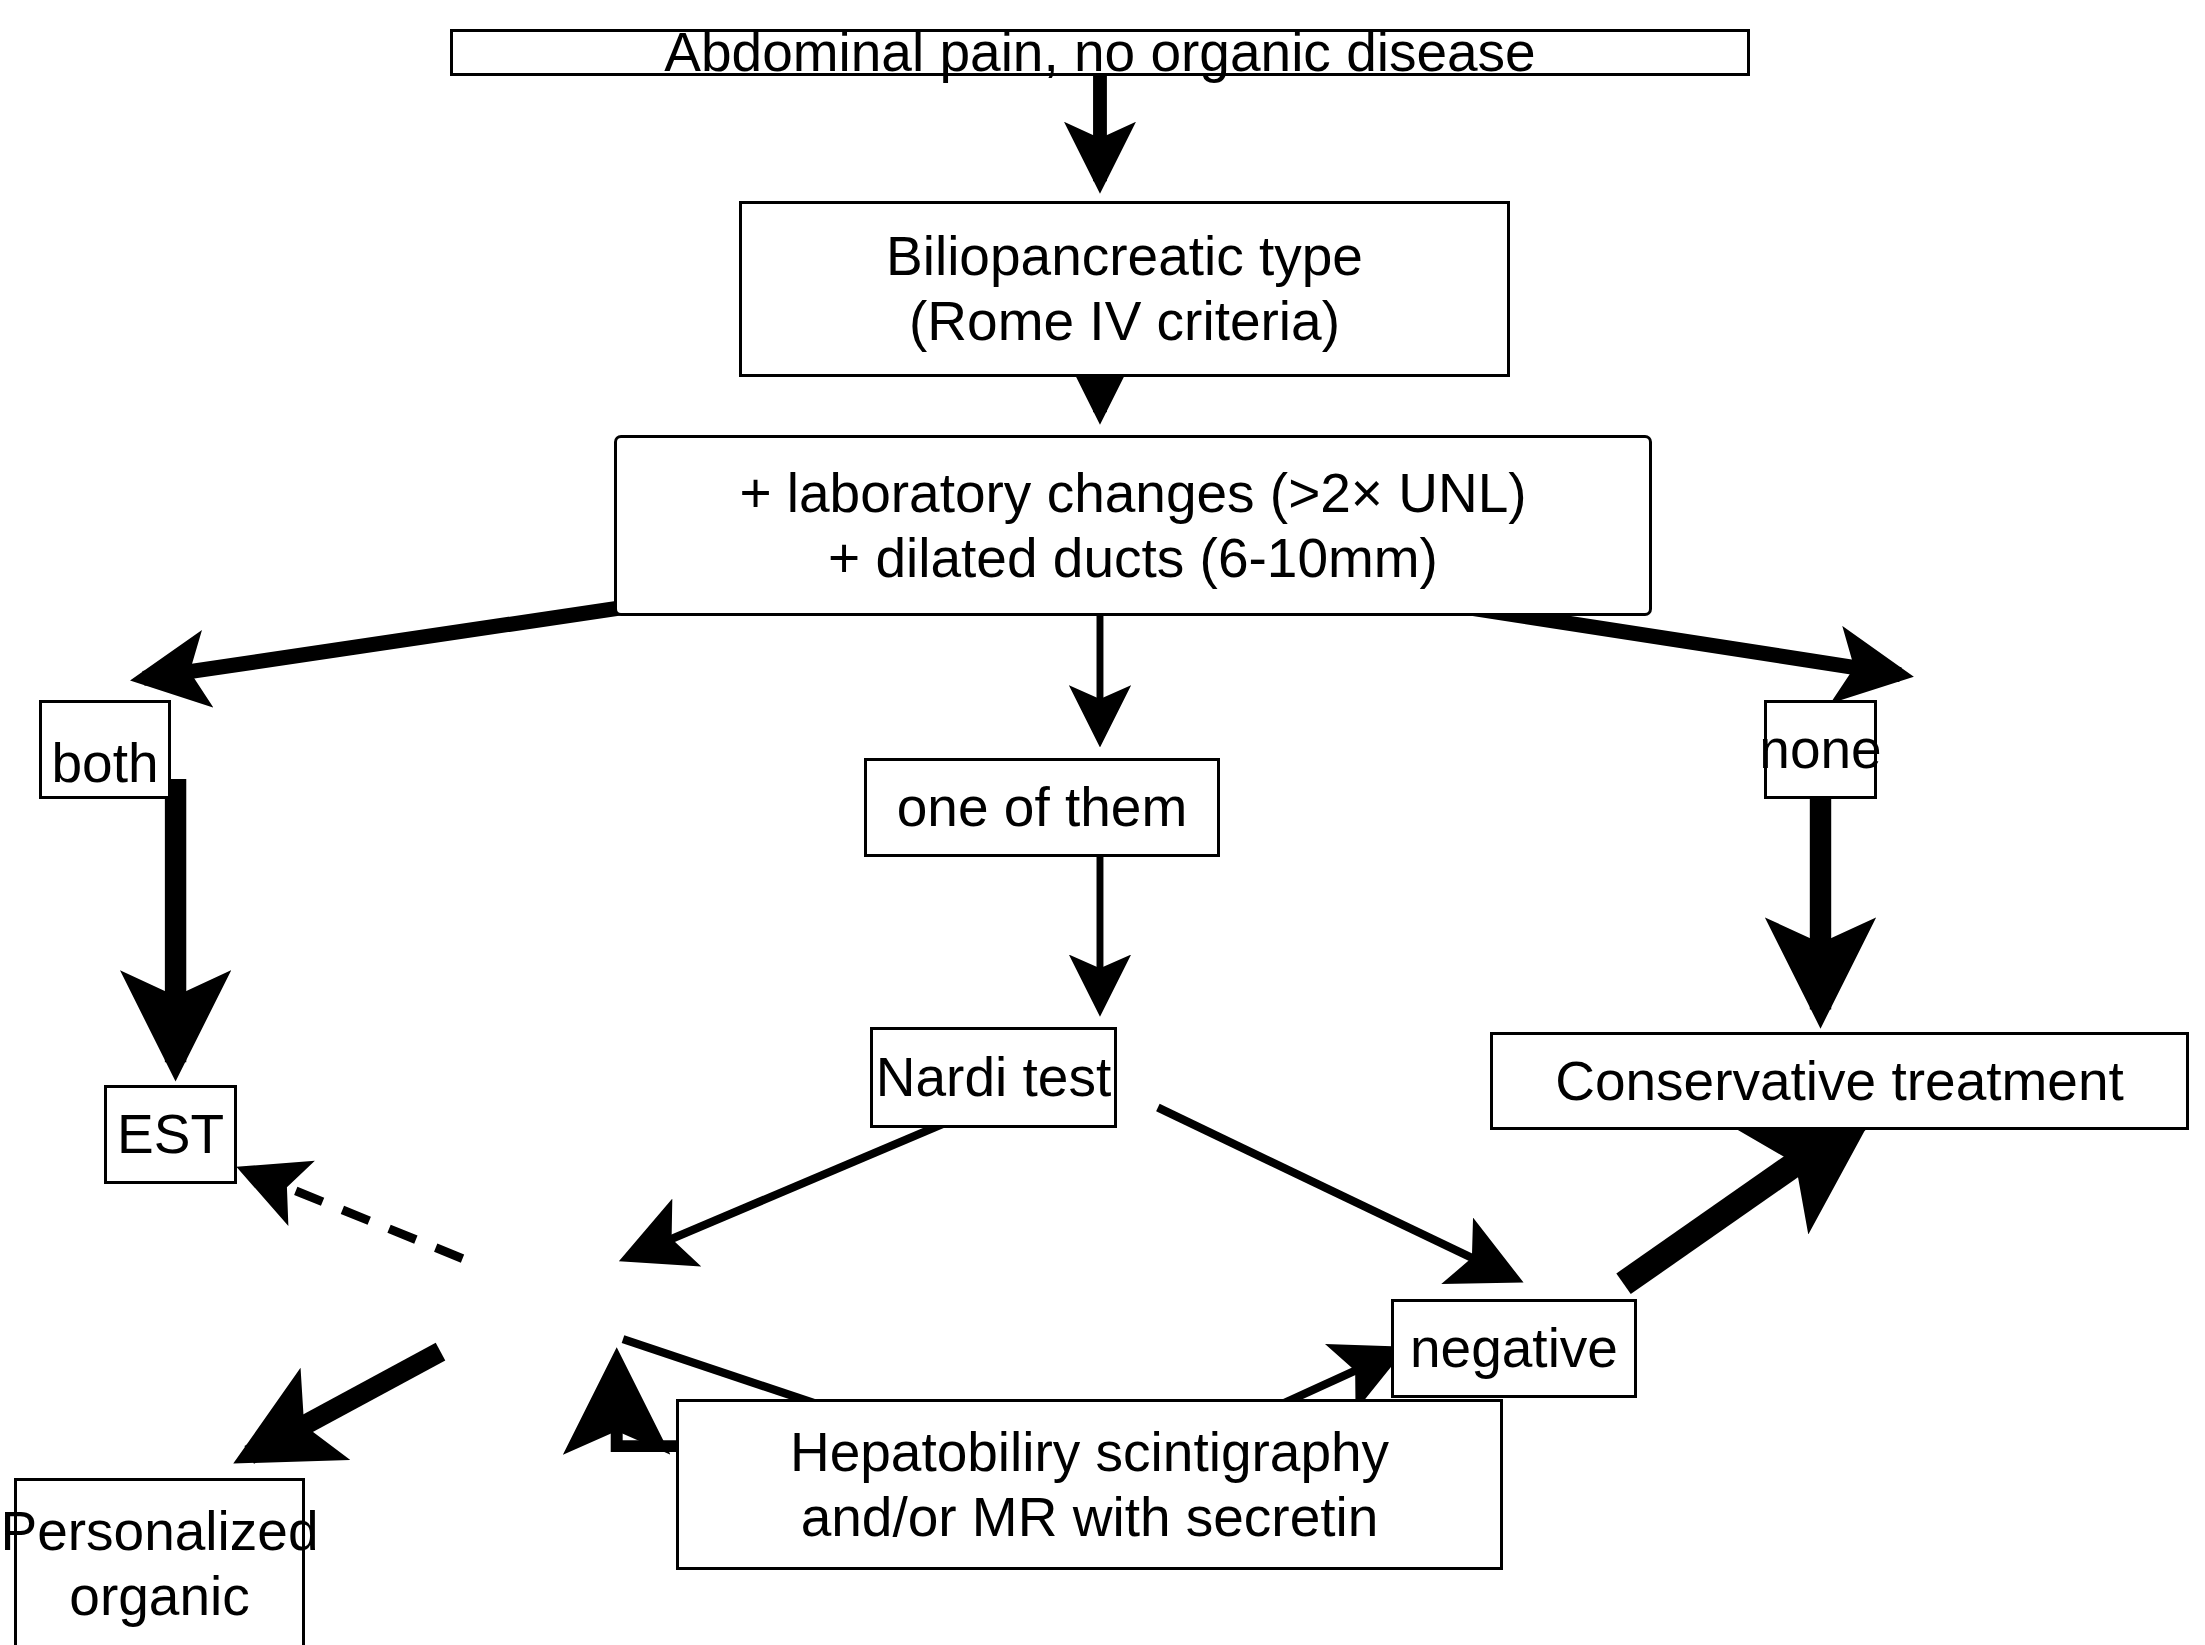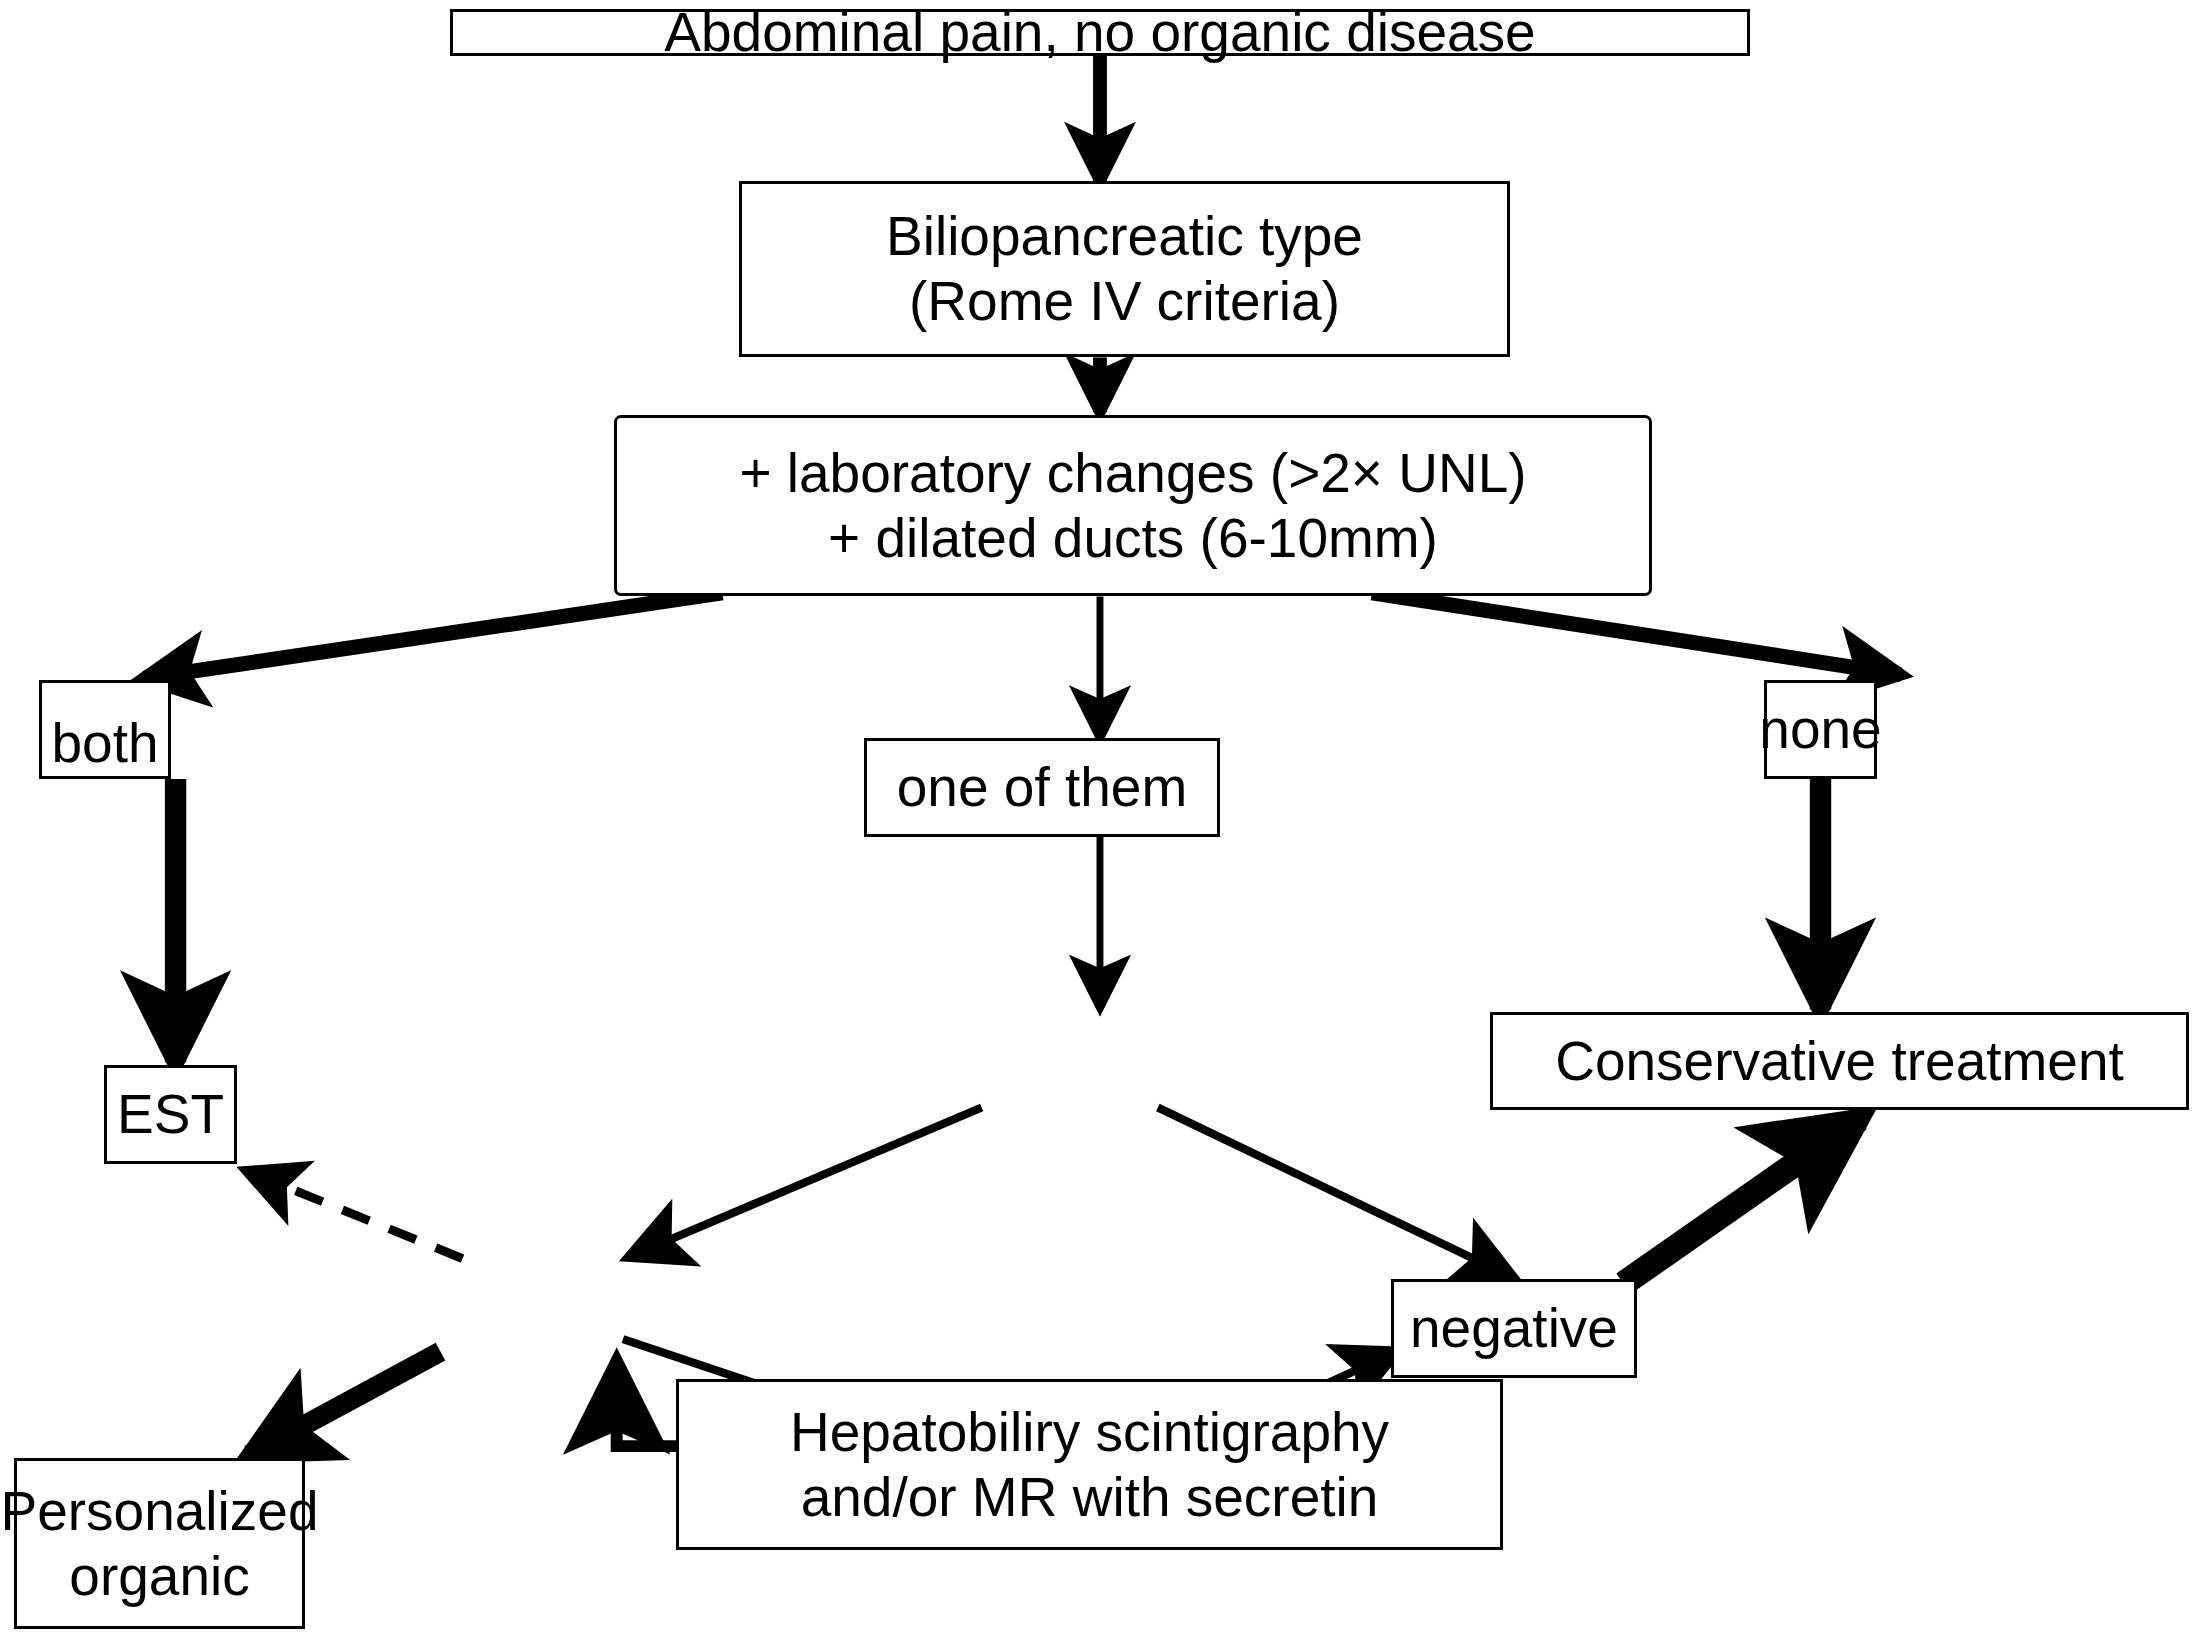--- a/index.html
+++ b/index.html
@@ -31,20 +31,21 @@
     flex-direction: column;
     align-items: center;
     justify-content: center;
     text-align: center;
     color: #000000;
     font-family: "Liberation Sans", sans-serif;
     font-size: 55px;
     line-height: 1.18;
     white-space: nowrap;
     z-index: 5;
+    margin-top: 20px;
   }
   .node .line2 { display: block; }
 </style>
 </head>
 <body>
 
 <div id="stage">
 
   <svg id="edges" viewBox="0 0 3504 2614">
     <defs>
@@ -115,20 +116,23 @@
   </div>
 
   <div class="node" style="left:1764px; top:680px; width:113px; height:99px;">
     <span>none</span>
   </div>
 
   <div class="node" style="left:104px; top:1065px; width:133px; height:99px;align-items:center;">
     <span>EST</span>
   </div>
 
+  <div class="node" style="left:870px; top:1007px; width:247px; height:101px;">
+    <span>Nardi test</span>
+  </div>
 
   <div class="node" style="left:1490px; top:1012px; width:699px; height:98px;">
     <span>Conservative treatment</span>
   </div>
 
 
   <div class="node" style="left:1391px; top:1279px; width:246px; height:99px;">
     <span>negative</span>
   </div>
 

